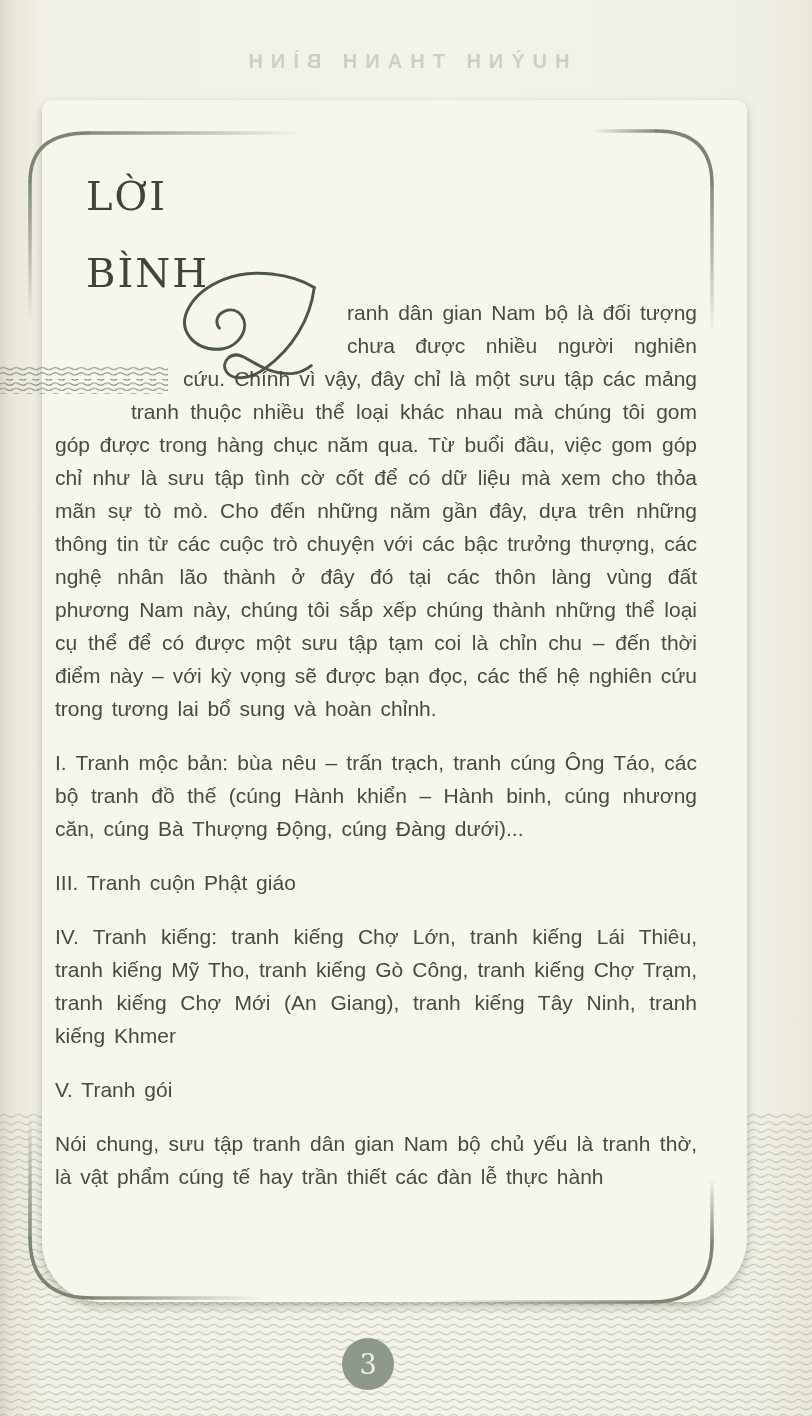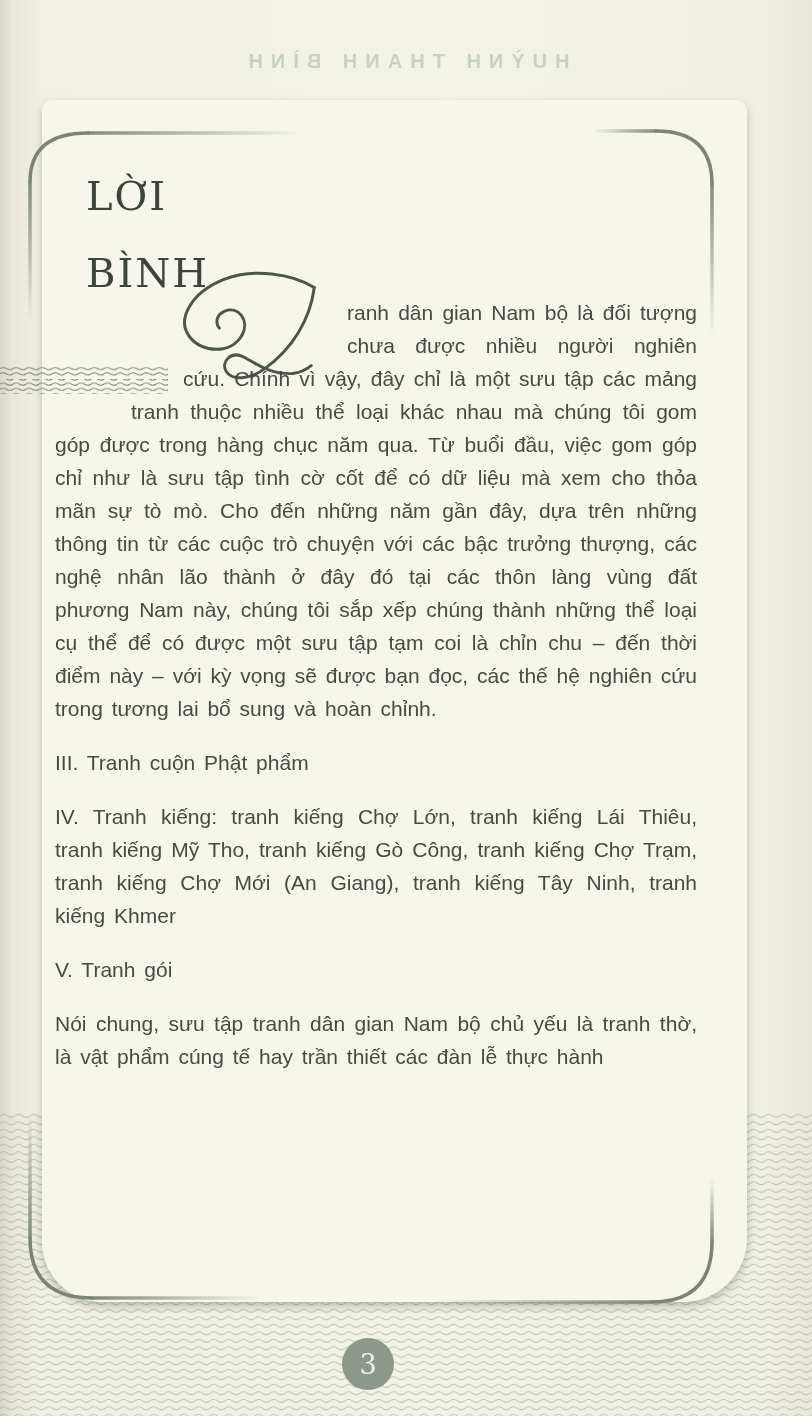--- a/index.html
+++ b/index.html
@@ -191,21 +191,22 @@
   </svg>
   <span class="visually-hidden">T</span>
 
   <div class="text-col">
     <p>
       <span class="fA"></span>
       <span class="fB"></span>
       <span class="fC"></span>
       <span>ranh dân gian Nam bộ là đối tượng chưa được nhiều người nghiên cứu. Chính vì vậy, đây chỉ là một sưu tập các mảng tranh thuộc nhiều thể loại khác nhau mà chúng tôi gom góp được trong hàng chục năm qua. Từ buổi đầu, việc gom góp chỉ như là sưu tập tình cờ cốt để có dữ liệu mà xem cho thỏa mãn sự tò mò. Cho đến những năm gần đây, dựa trên những thông tin từ các cuộc trò chuyện với các bậc trưởng thượng, các nghệ nhân lão thành ở đây đó tại các thôn làng vùng đất phương Nam này, chúng tôi sắp xếp chúng thành những thể loại cụ thể để có được một sưu tập tạm coi là chỉn chu – đến thời điểm này – với kỳ vọng sẽ được bạn đọc, các thế hệ nghiên cứu trong tương lai bổ sung và hoàn chỉnh.</span>
     </p>
-    <p>III. Tranh cuộn Phật phẩm</p>
+    <p>I. Tranh mộc bản: bùa nêu – trấn trạch, tranh cúng Ông Táo, các bộ tranh đồ thế (cúng Hành khiển – Hành binh, cúng nhương căn, cúng Bà Thượng Động, cúng Đàng dưới)...</p>
+    <p>III. Tranh cuộn Phật giáo</p>
     <p>IV. Tranh kiếng: tranh kiếng Chợ Lớn, tranh kiếng Lái Thiêu, tranh kiếng Mỹ Tho, tranh kiếng Gò Công, tranh kiếng Chợ Trạm, tranh kiếng Chợ Mới (An Giang), tranh kiếng Tây Ninh, tranh kiếng Khmer</p>
     <p>V. Tranh gói</p>
     <p>Nói chung, sưu tập tranh dân gian Nam bộ chủ yếu là tranh thờ, là vật phẩm cúng tế hay trần thiết các đàn lễ thực hành</p>
   </div>
 
   <div class="page-number">
     <span>3</span>
   </div>
 
 </div>

